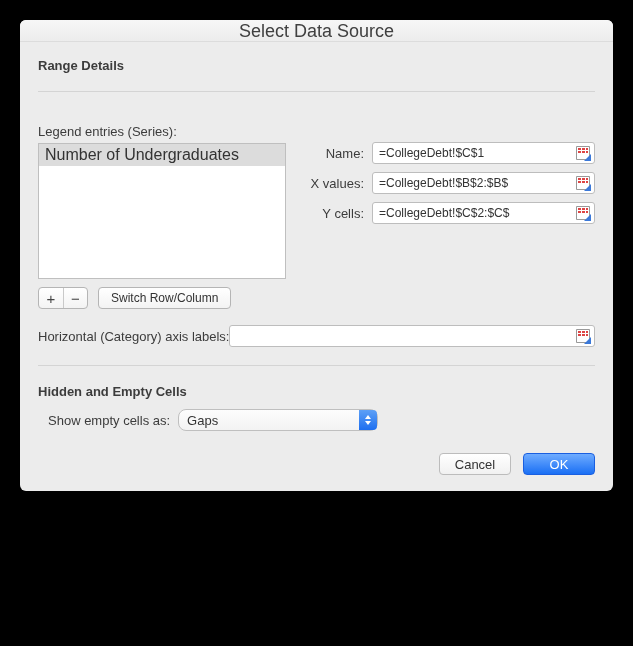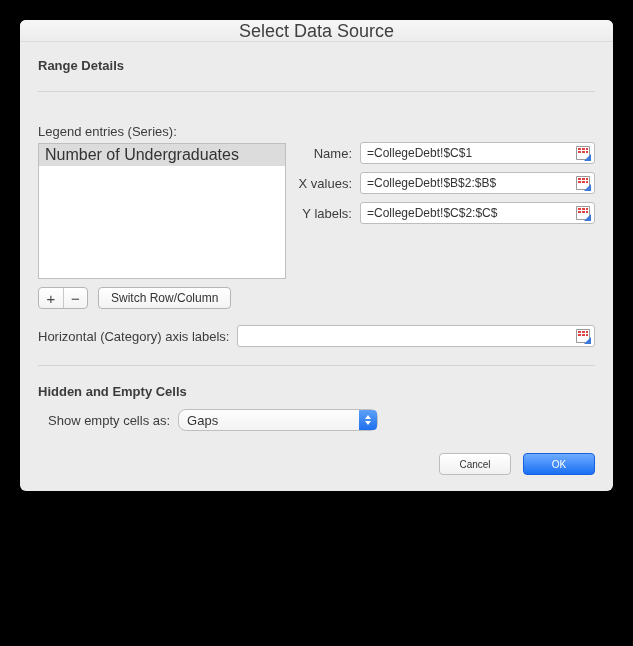--- a/index.html
+++ b/index.html
@@ -100,21 +100,21 @@
     background:#3b78d8;
     clip-path: polygon(100% 0, 100% 100%, 0 100%);
   }
   hr.sep {
     border: none;
     border-top: 1px solid #d4d4d4;
     margin: 18px 0;
   }
   .series-area {
     display: flex;
-    gap: 2px;
+    gap: 14px;
     margin-top: 32px;
   }
   .series-left {
     width: 248px;
   }
   .series-label {
     font-size: 13px;
     color: #3c3c3c;
     margin-bottom: 4px;
   }
@@ -174,21 +174,21 @@
     cursor: pointer;
     font-family: inherit;
   }
   .axis-row {
     display: flex;
     align-items: center;
     margin-top: 16px;
   }
   .axis-row .label {
     white-space: nowrap;
-    padding-right: 8px;
+    padding-right: 0;
   }
   .select {
     display: inline-flex;
     align-items: center;
     background: linear-gradient(#fdfdfd,#f3f3f3);
     border: 1px solid #bfbfbf;
     border-radius: 8px;
     height: 22px;
     min-width: 200px;
     position: relative;
@@ -233,21 +233,21 @@
   .footer {
     display:flex;
     justify-content:flex-end;
     gap:12px;
     margin-top:22px;
   }
   .btn {
     min-width:72px;
     height:22px;
     border-radius:4px;
-    font-size:10px;
+    font-size:13px;
     font-family:inherit;
     cursor:pointer;
     border:1px solid #bcbcbc;
     background:linear-gradient(#fff,#f1f1f1);
     color:#333;
   }
   .btn.primary {
     background:linear-gradient(#6facff,#1a6ff4);
     border:1px solid #1a5fe0;
     color:#fff;
@@ -287,21 +287,21 @@
           </div>
         </div>
         <div class="row">
           <div class="label">X values:</div>
           <div class="range-input-wrap">
             <input class="range-input" value="=CollegeDebt!$B$2:$B$" style="">
             <span class="sheet-icon"></span>
           </div>
         </div>
         <div class="row">
-          <div class="label">Y labels:</div>
+          <div class="label">Y cells:</div>
           <div class="range-input-wrap">
             <input class="range-input" value="=CollegeDebt!$C$2:$C$" style="">
             <span class="sheet-icon"></span>
           </div>
         </div>
       </div>
     </div>
 
     <div class="axis-row">
       <div class="label">Horizontal (Category) axis labels:</div>

